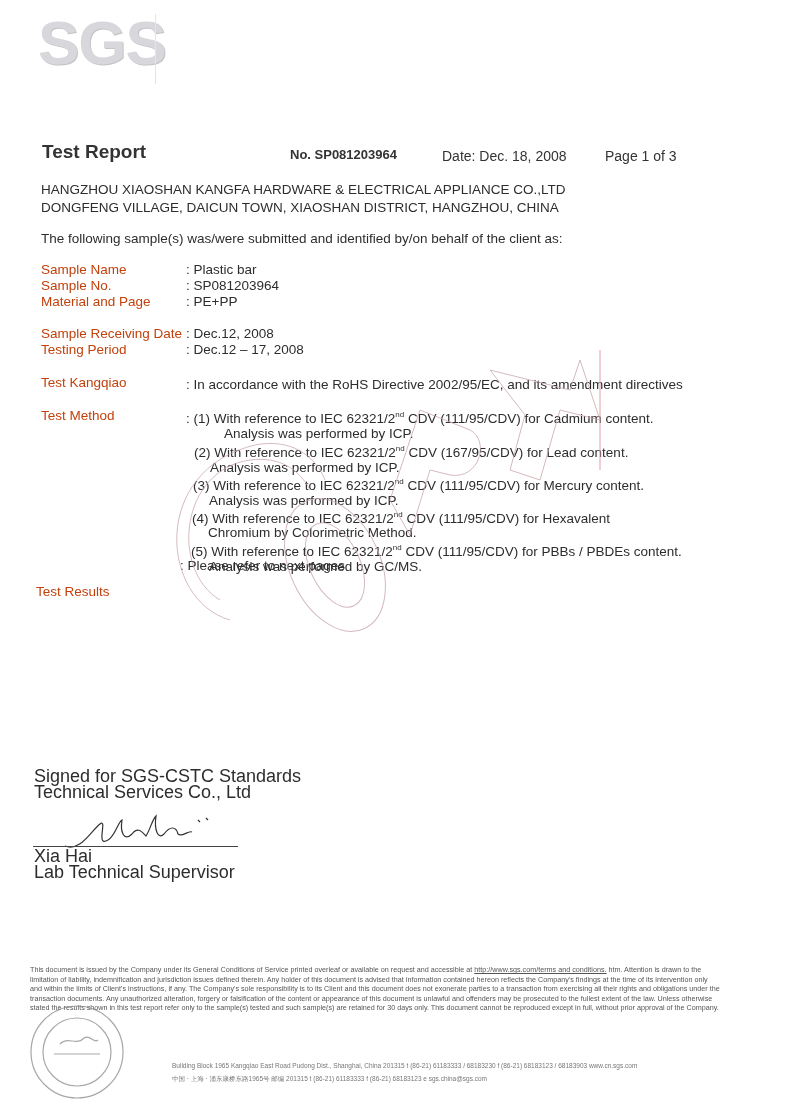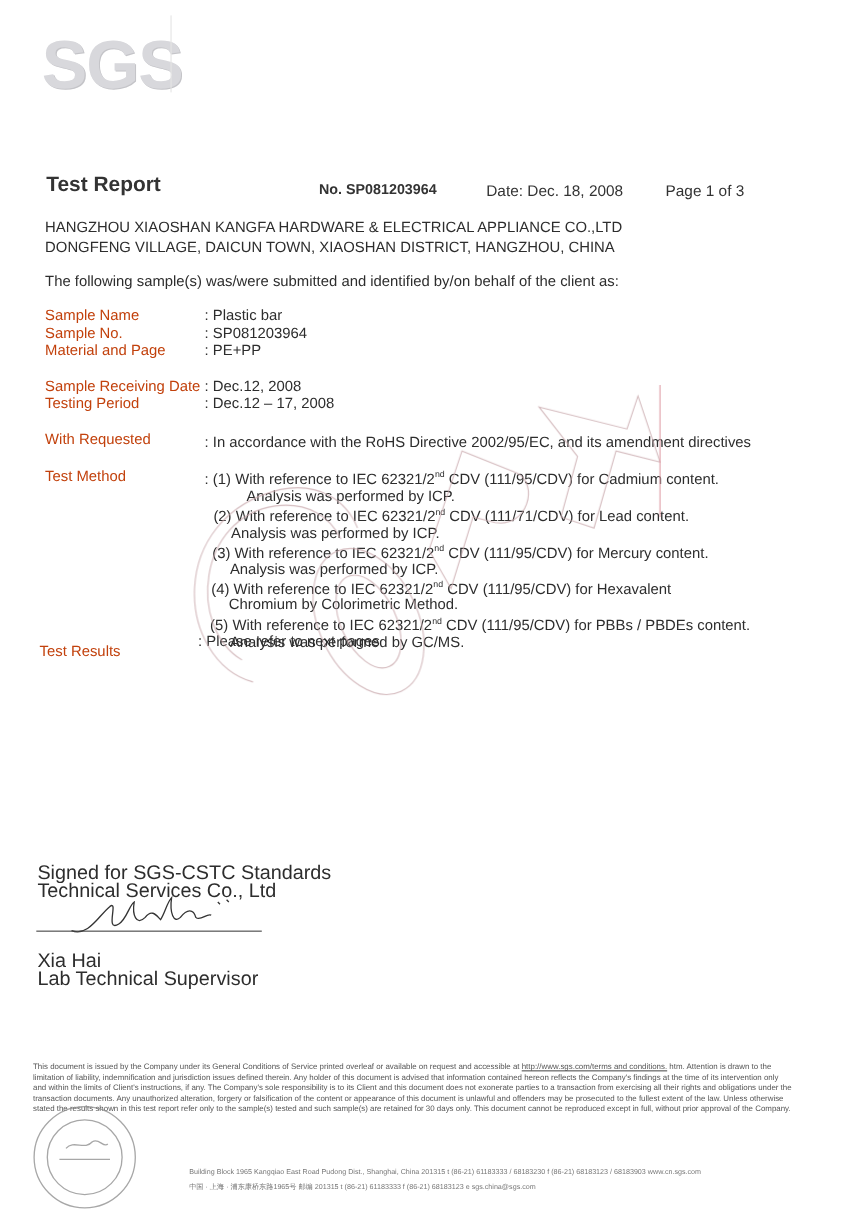--- a/index.html
+++ b/index.html
@@ -1,21 +1,21 @@
 <!DOCTYPE html>
 <html><head>
 <meta charset="utf-8">
 <style>
   html, body { margin: 0; padding: 0; }
   body {
     width: 787px; height: 1100px; position: relative; overflow: hidden;
     background: #ffffff; color: #2a2a2a;
     font-family: "Liberation Sans", sans-serif;
   }
-  .abs { position: absolute; white-space: nowrap; margin-top: 17px; }
+  .abs { position: absolute; white-space: nowrap; }
   .logo {
     left: 38px; top: 12px; font-size: 62px; font-weight: bold;
     color: #d8d8dc; letter-spacing: -1px; line-height: 1;
     text-shadow: 1px 1px 0 #c4c4c8;
   }
   .logo-line { position: absolute; left: 155px; top: 14px; width: 1px; height: 70px; background: #e4e4e4; }
   .title { left: 42px; top: 141px; font-size: 19px; font-weight: bold; color: #333; }
   .report-no { left: 243px; top: 147px; font-size: 13px; font-weight: bold; color: #333; padding-left: 47px; }
   .date { left: 442px; top: 148px; font-size: 14px; color: #333; }
   .page { left: 605px; top: 148px; font-size: 14px; color: #333; }
@@ -55,51 +55,51 @@
 <div class="abs lbl" style="top:278px">Sample No.</div>
 <div class="abs val" style="top:278px">: SP081203964</div>
 <div class="abs lbl" style="top:294px">Material and Page</div>
 <div class="abs val" style="top:294px">: PE+PP</div>
 
 <div class="abs lbl" style="top:326px">Sample Receiving Date</div>
 <div class="abs val" style="top:326px">: Dec.12, 2008</div>
 <div class="abs lbl" style="top:342px">Testing Period</div>
 <div class="abs val" style="top:342px">: Dec.12 – 17, 2008</div>
 
-<div class="abs lbl" style="top:375px">With Requested</div>
+<div class="abs lbl" style="top:375px">Test Kangqiao</div>
 <div class="abs val" style="top:377px">: In accordance with the RoHS Directive 2002/95/EC, and its amendment directives</div>
 
 <div class="abs lbl" style="top:408px">Test Method</div>
 
 <div class="abs method" style="left:186px; top:410px">
   <span>: (1) With reference to IEC 62321/2</span><sup>nd</sup><span> CDV (111/95/CDV) for Cadmium content.</span>
 </div>
 <div class="abs method" style="left:224px; top:426px">Analysis was performed by ICP.</div>
 
 <div class="abs method" style="left:194px; top:444px">
-  <span>(2) With reference to IEC 62321/2</span><sup>nd</sup><span> CDV (111/71/CDV) for Lead content.</span>
+  <span>(2) With reference to IEC 62321/2</span><sup>nd</sup><span> CDV (167/95/CDV) for Lead content.</span>
 </div>
 <div class="abs method" style="left:210px; top:460px">Analysis was performed by ICP.</div>
 
 <div class="abs method" style="left:193px; top:477px">
   <span>(3) With reference to IEC 62321/2</span><sup>nd</sup><span> CDV (111/95/CDV) for Mercury content.</span>
 </div>
 <div class="abs method" style="left:209px; top:493px">Analysis was performed by ICP.</div>
 
 <div class="abs method" style="left:192px; top:510px">
   <span>(4) With reference to IEC 62321/2</span><sup>nd</sup><span> CDV (111/95/CDV) for Hexavalent</span>
 </div>
 <div class="abs method" style="left:208px; top:525px">Chromium by Colorimetric Method.</div>
 
 <div class="abs method" style="left:191px; top:543px">
   <span>(5) With reference to IEC 62321/2</span><sup>nd</sup><span> CDV (111/95/CDV) for PBBs / PBDEs content.</span>
 </div>
 <div class="abs method" style="left:209px; top:559px">Analysis was performed by GC/MS.</div>
 
-<div class="abs lbl" style="left:36px; top:567px">Test Results</div>
+<div class="abs lbl" style="left:36px; top:584px">Test Results</div>
 <div class="abs val" style="left:180px; top:558px">: Please refer to next pages</div>
 
 <svg class="watermark" viewBox="0 0 480 330">
   <g fill="none" stroke="#c9a9ad" stroke-width="1" opacity="0.8">
     <path d="M60 250 C 10 220, 20 120, 90 110 C 120 106, 140 120, 150 140"></path>
     <path d="M70 270 C 0 250, -10 120, 95 95 C 130 88, 155 105, 165 130"></path>
     <ellipse cx="175" cy="215" rx="45" ry="70" transform="rotate(-25 175 215)"></ellipse>
     <ellipse cx="175" cy="215" rx="25" ry="45" transform="rotate(-25 175 215)"></ellipse>
     <path d="M230 150 L 260 60 L 310 80 C 330 90, 320 130, 290 125 L 270 120 L 250 185 Z"></path>
     <path d="M330 20 L 410 40 L 420 10 L 440 70 L 400 60 L 380 130 L 350 120 L 365 65 Z"></path>

